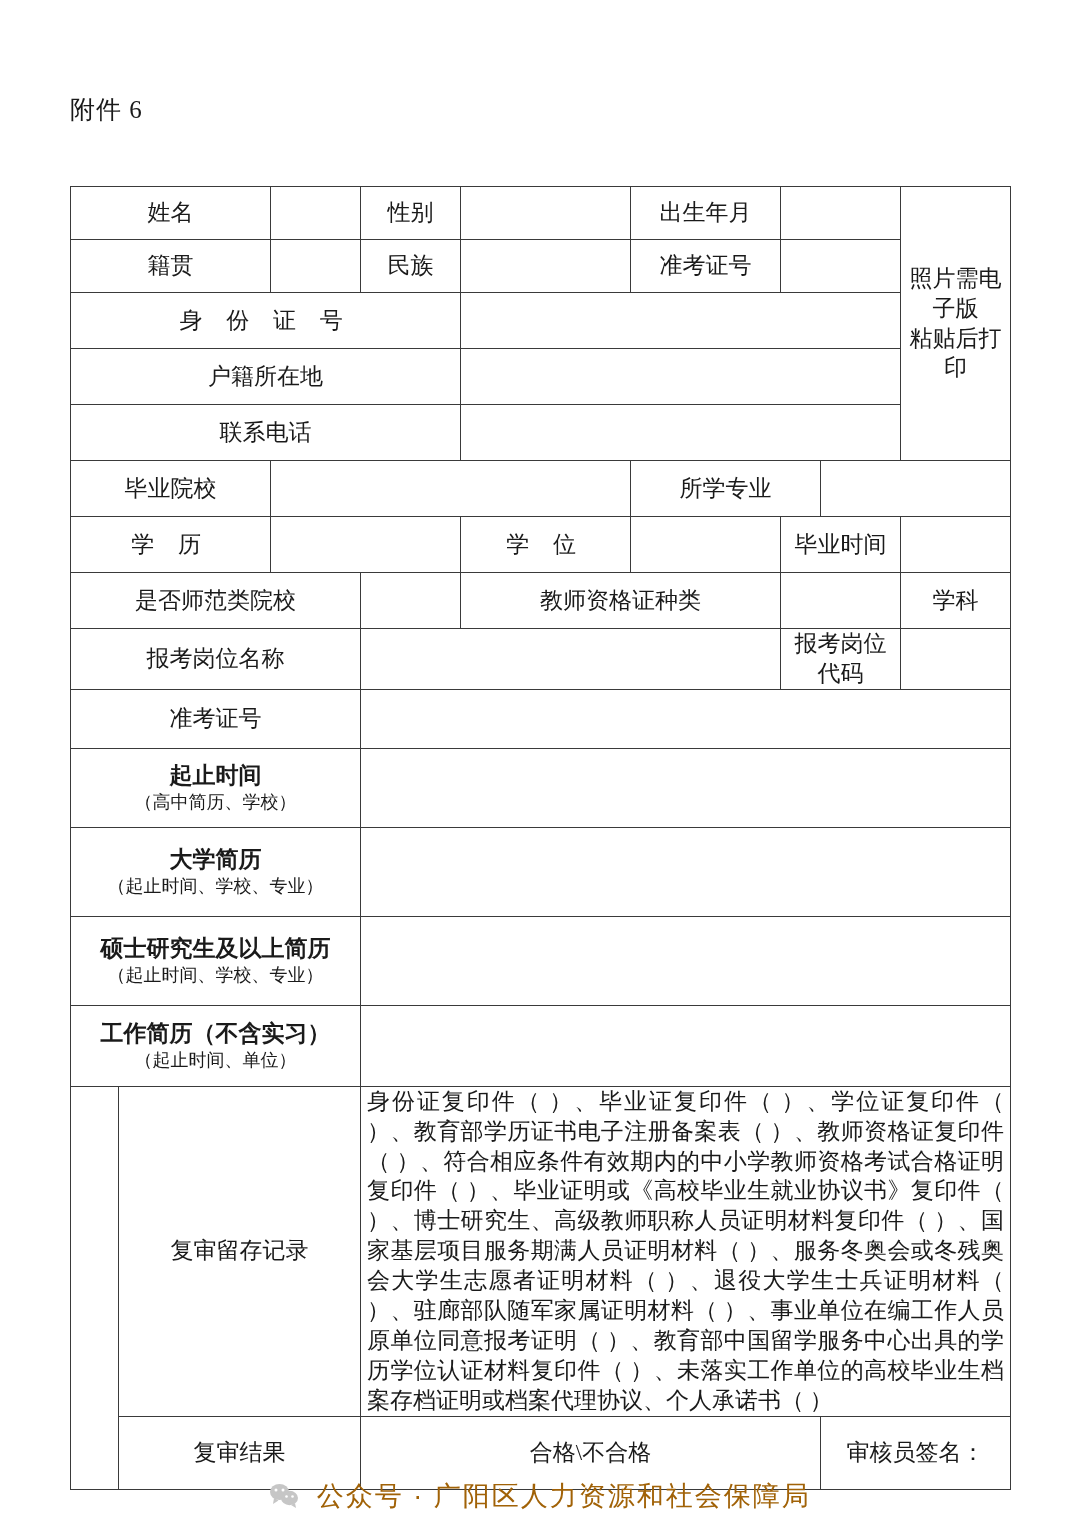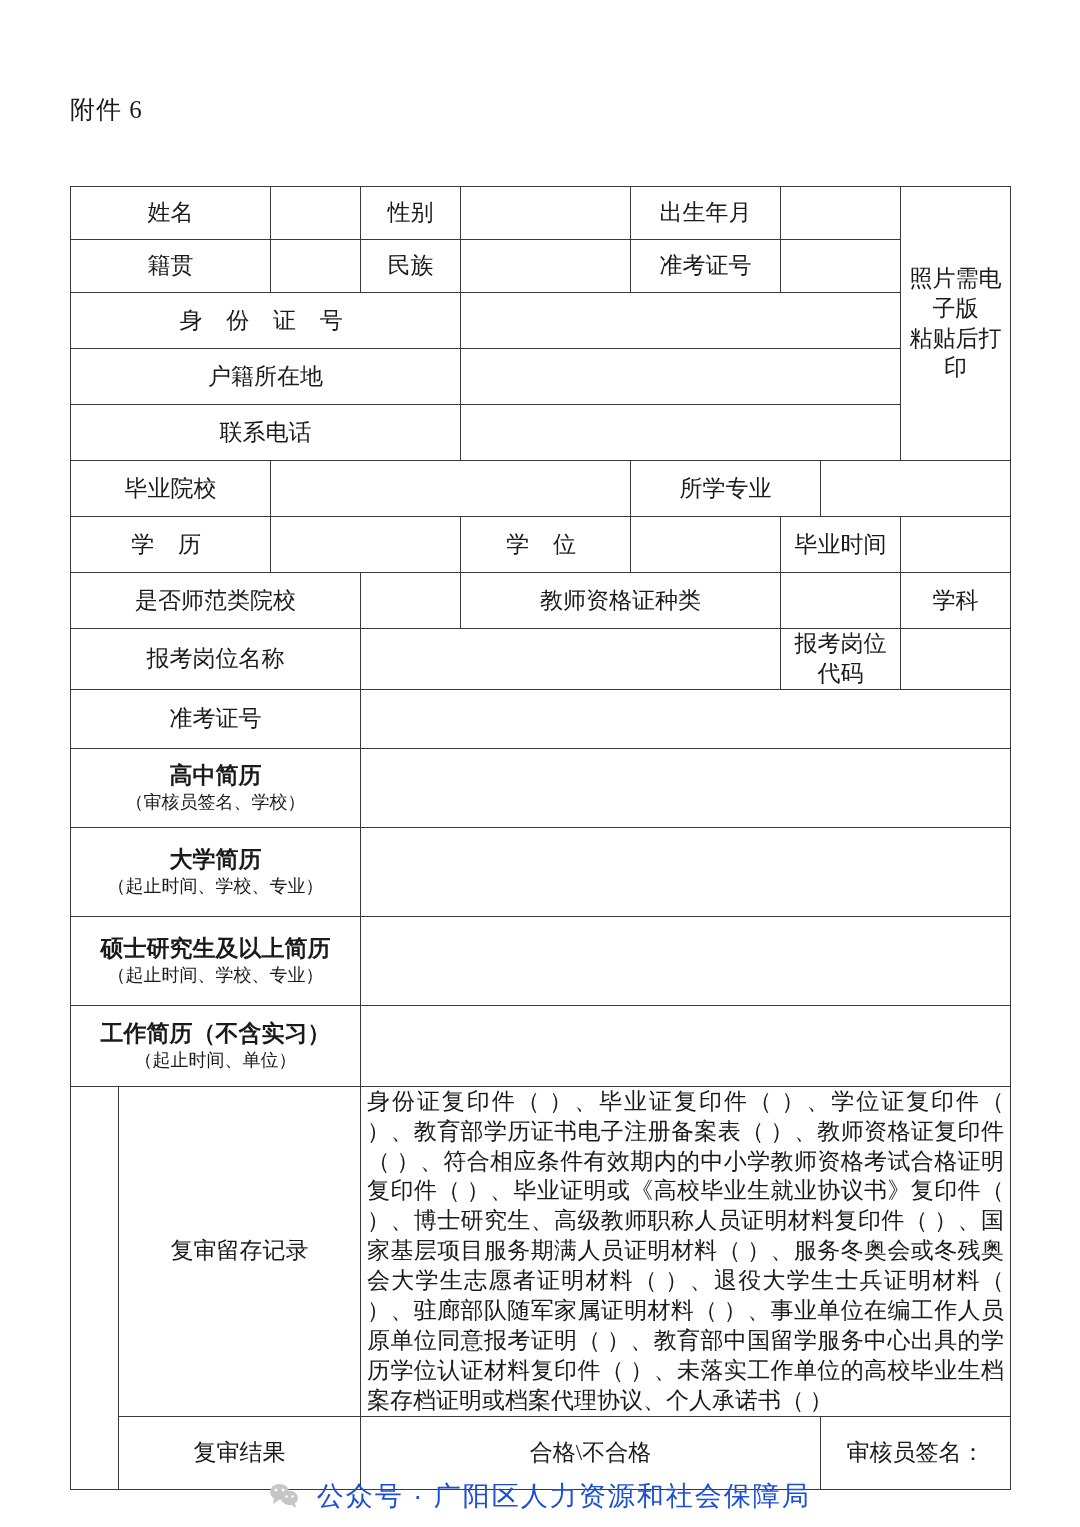--- a/index.html
+++ b/index.html
@@ -60,21 +60,21 @@
     letter-spacing:0px;
   }
   td.para p{margin:0;text-align:justify;}
 
   .result-center{font-size:23px;}
   .sign{font-size:23px;text-align:left;padding-left:18px;}
 
   .watermark{
     position:absolute;left:0;top:1478px;width:1080px;
     text-align:center;
-    color:#1d4ed8;
+    color:#a16207;
     font-size:27px;
     font-family:"Liberation Sans","DejaVu Sans",sans-serif;
     letter-spacing:2px;
     white-space:nowrap;
   }
   .watermark .wicon{
     display:inline-block;vertical-align:-3px;margin-right:8px;
   }
 </style>
 </head>
@@ -168,22 +168,22 @@
       <td class="blank"></td>
     </tr>
 
     <tr>
       <td colspan="3" style="height:58px">准考证号</td>
       <td class="blank" colspan="6"></td>
     </tr>
 
     <tr>
       <td colspan="3" class="res-label" style="height:78px">
-        <span>高中简历</span>
-        <span class="sub">（审核员签名、学校）</span>
+        <span>起止时间</span>
+        <span class="sub">（高中简历、学校）</span>
       </td>
       <td class="blank" colspan="6"></td>
     </tr>
 
     <tr>
       <td colspan="3" class="res-label" style="height:88px">
         <span>大学简历</span>
         <span class="sub">（起止时间、学校、专业）</span>
       </td>
       <td class="blank" colspan="6"></td>

